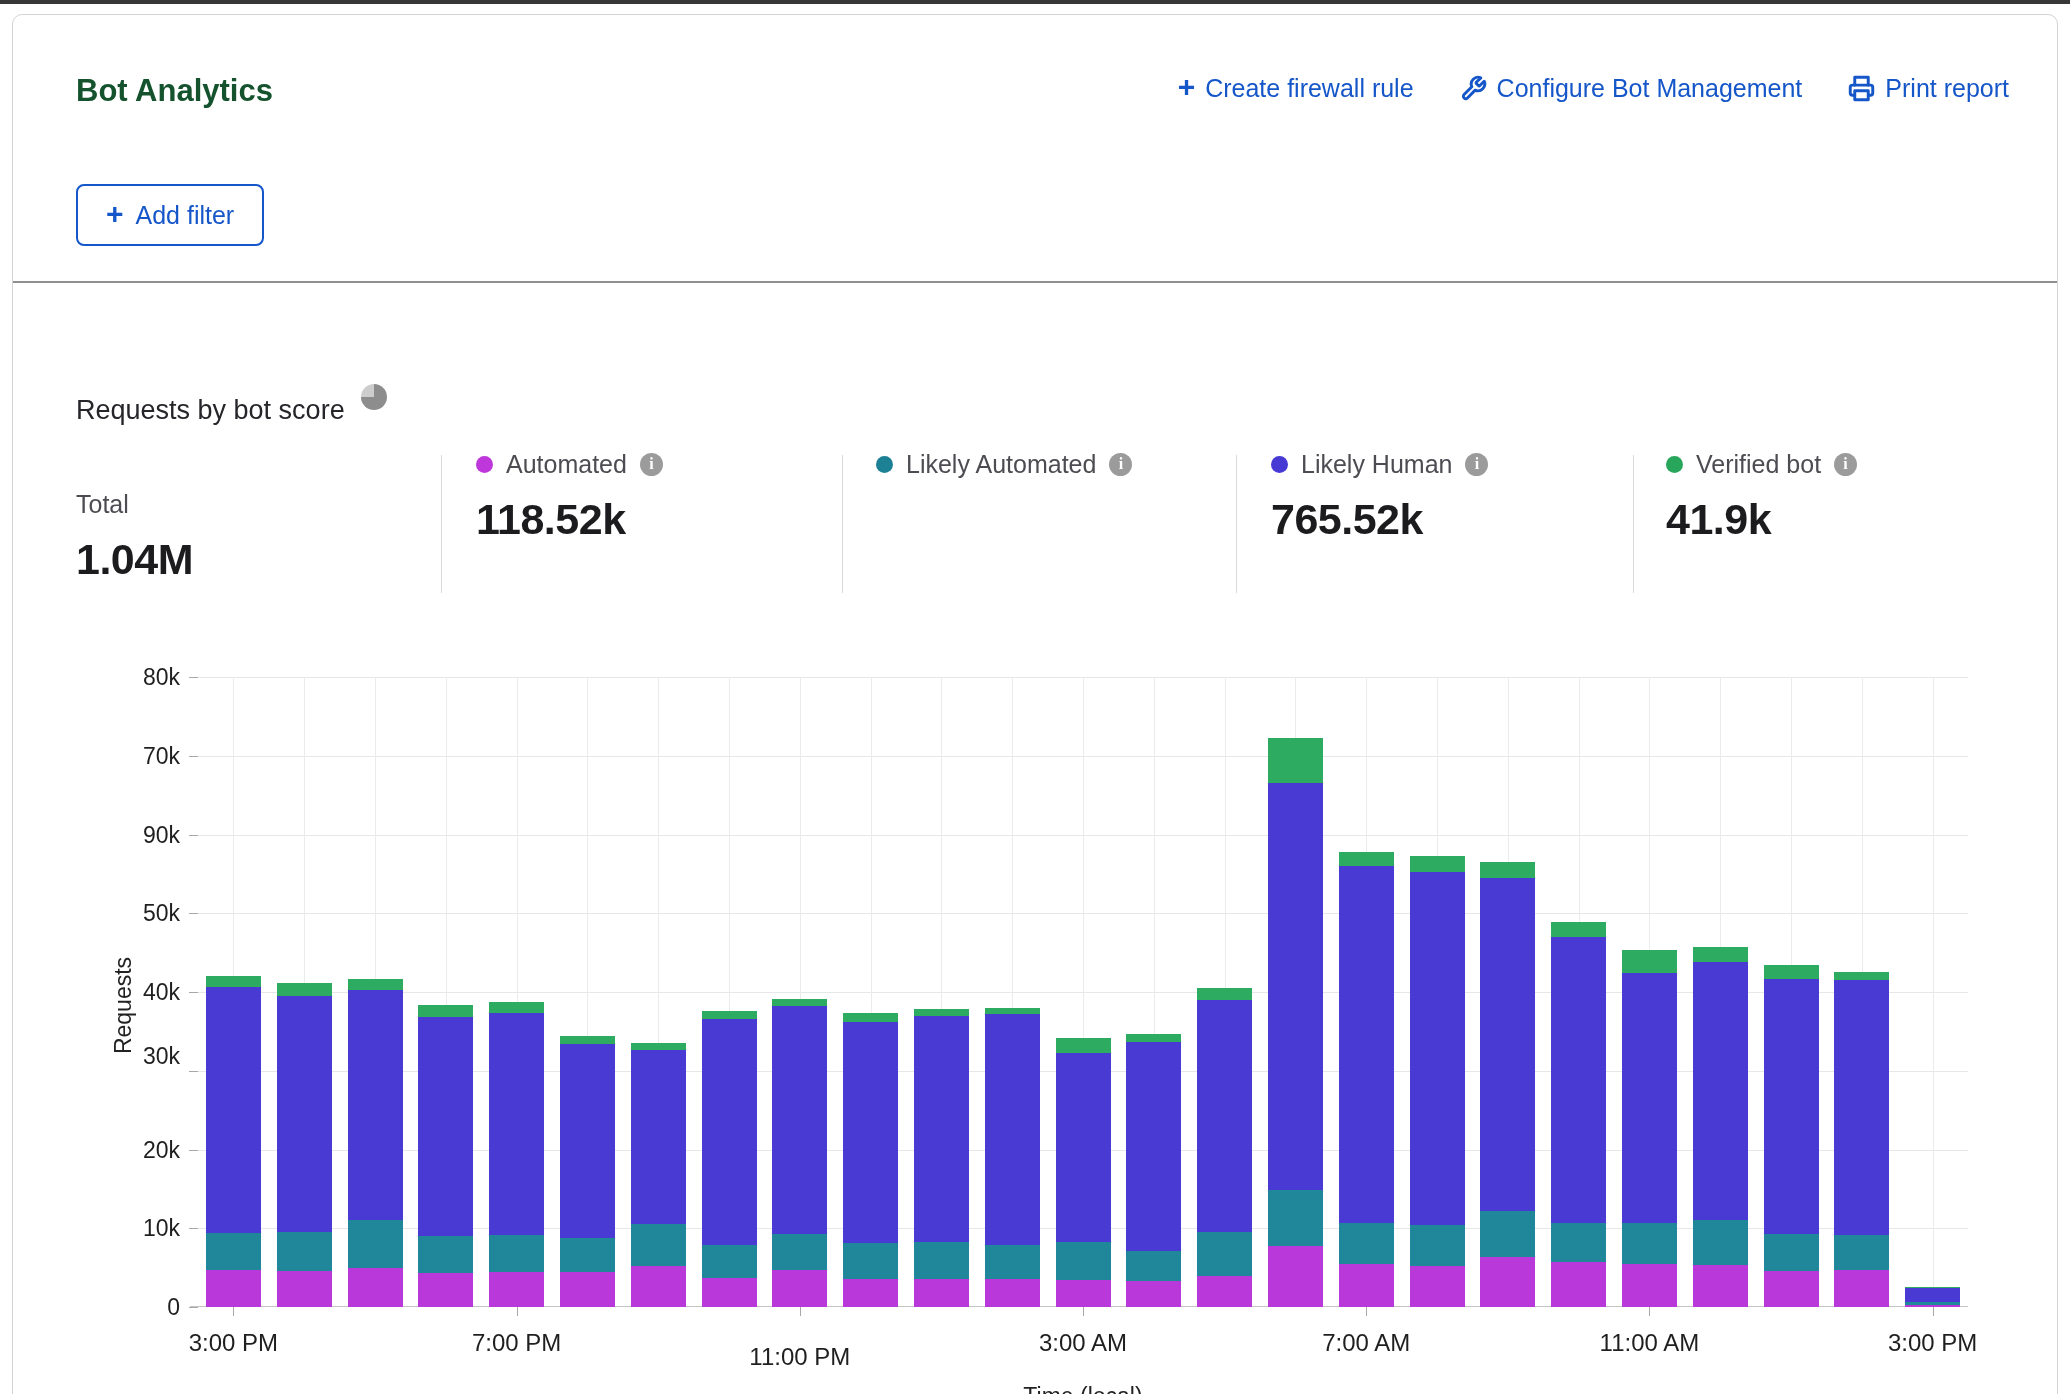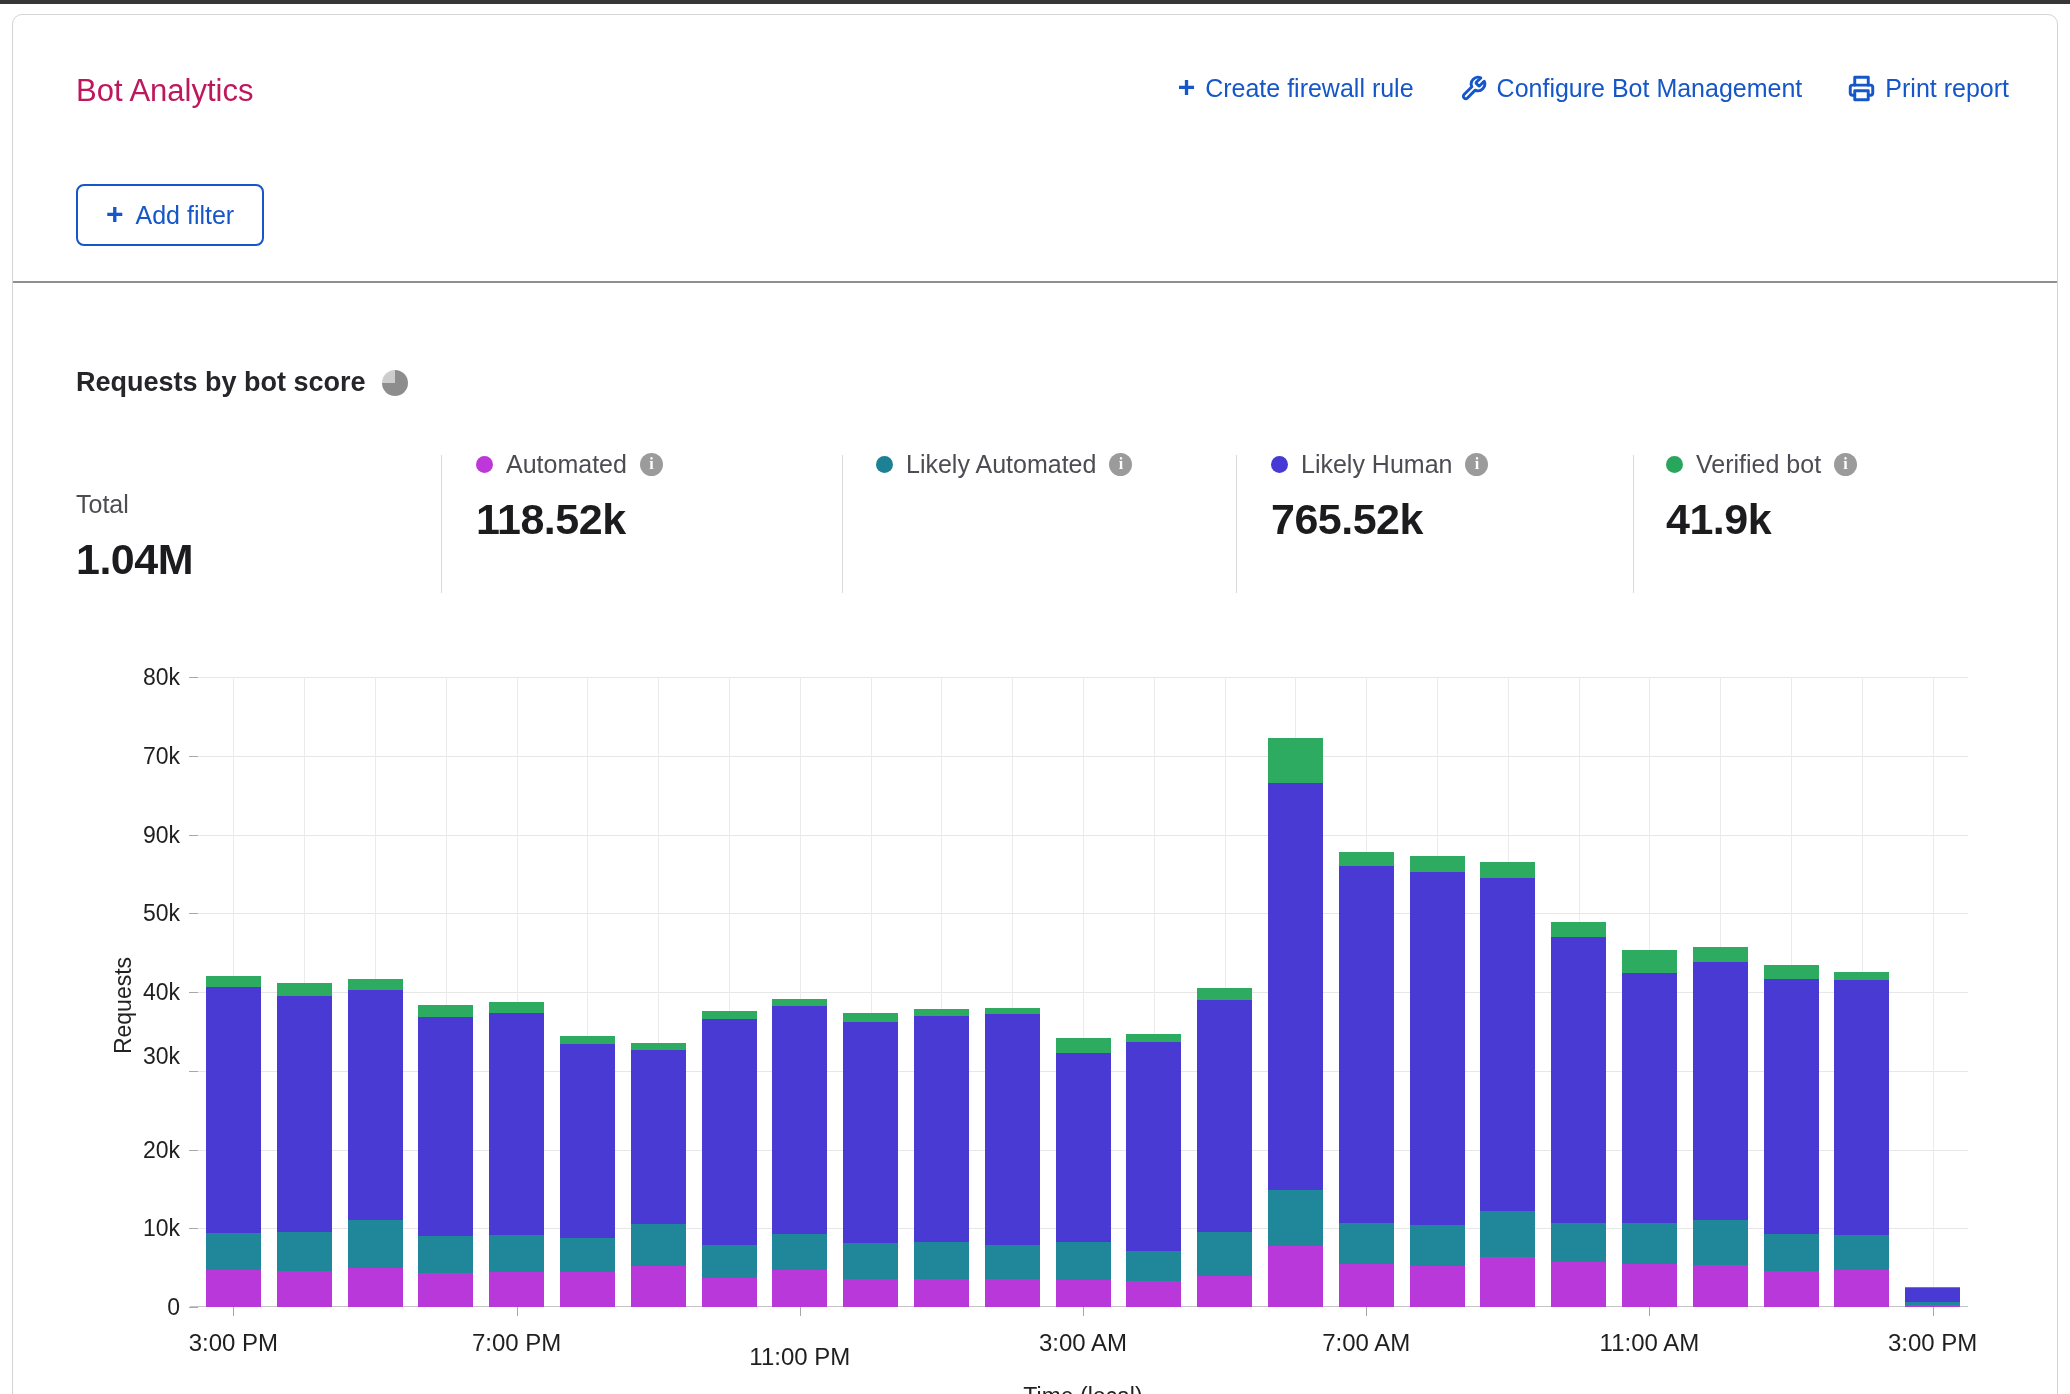--- a/index.html
+++ b/index.html
@@ -4,38 +4,38 @@
 <style>
   * { margin:0; padding:0; box-sizing:border-box; }
   html,body { width:2070px; height:1394px; background:#fff; overflow:hidden;
               font-family:"Liberation Sans", sans-serif; }
   .top-line { position:absolute; left:0; top:0; width:2070px; height:4px; background:#373737; }
   .card { position:absolute; left:12px; top:14px; width:2046px; height:1420px;
           background:#fff; border:1px solid #d4d4d4; border-radius:10px; overflow:hidden; }
 
   
   .card-header { position:relative; height:268px; border-bottom:2px solid #8f8f8f; }
-  .page-title { position:absolute; left:63px; top:58px; font-size:31px; font-weight:400; color:#be185d; }
+  .page-title { position:absolute; left:63px; top:58px; font-size:31px; font-weight:700; color:#14532d; }
   .header-actions { position:absolute; right:48px; top:58px; display:flex; gap:46px; align-items:center; }
   .hlink { display:flex; align-items:center; gap:10px; color:#1556c9; font-size:25px; font-weight:500;
            text-decoration:none; cursor:pointer; }
   .plus-glyph { font-size:30px; font-weight:700; line-height:1; position:relative; top:-1px; }
   .hlink svg { display:block; }
   .add-filter-btn { position:absolute; left:63px; top:169px; height:62px; padding:0 28px;
            display:flex; align-items:center; gap:12px; background:#fff; border:2px solid #1556c9;
            border-radius:8px; color:#1556c9; font-size:25px; font-weight:500; cursor:pointer; }
   .range-select { position:absolute; right:66px; top:161px; width:304px; height:67px;
            border:2px solid #8d8d8d; border-radius:10px; display:flex; align-items:center;
            padding:0 26px; font-size:27px; color:#3a3a3e; cursor:pointer; background:#fff; }
   .caret { margin-left:auto; width:0; height:0; border-left:11px solid transparent;
            border-right:11px solid transparent; border-top:13px solid #5b5b5b; }
 
   
   .section-title-row { position:absolute; left:63px; top:352px; display:flex; align-items:center; gap:16px; }
-  .section-title { font-size:27px; font-weight:700; color:#25252a; }
+  .section-title { font-size:27px; font-weight:400; color:#25252a;margin-top:28px; }
   .pie-icon { width:26px; height:26px; border-radius:50%;
               background:conic-gradient(#8d8d8d 0deg 270deg, #cdcdcd 270deg 360deg); }
 
   
   .stats-row { position:absolute; left:0; top:432px; width:2046px; height:150px; }
   .stat { position:absolute; top:0; }
   .stat-0 { left:63px;margin-top:40px; }  .stat-1 { left:463px; }  .stat-2 { left:863px; }
   .stat-3 { left:1258px; } .stat-4 { left:1653px; }
   .stat-label-row { display:flex; align-items:center; gap:13px; height:34px; }
   .legend-dot { width:17px; height:17px; border-radius:50%; }

